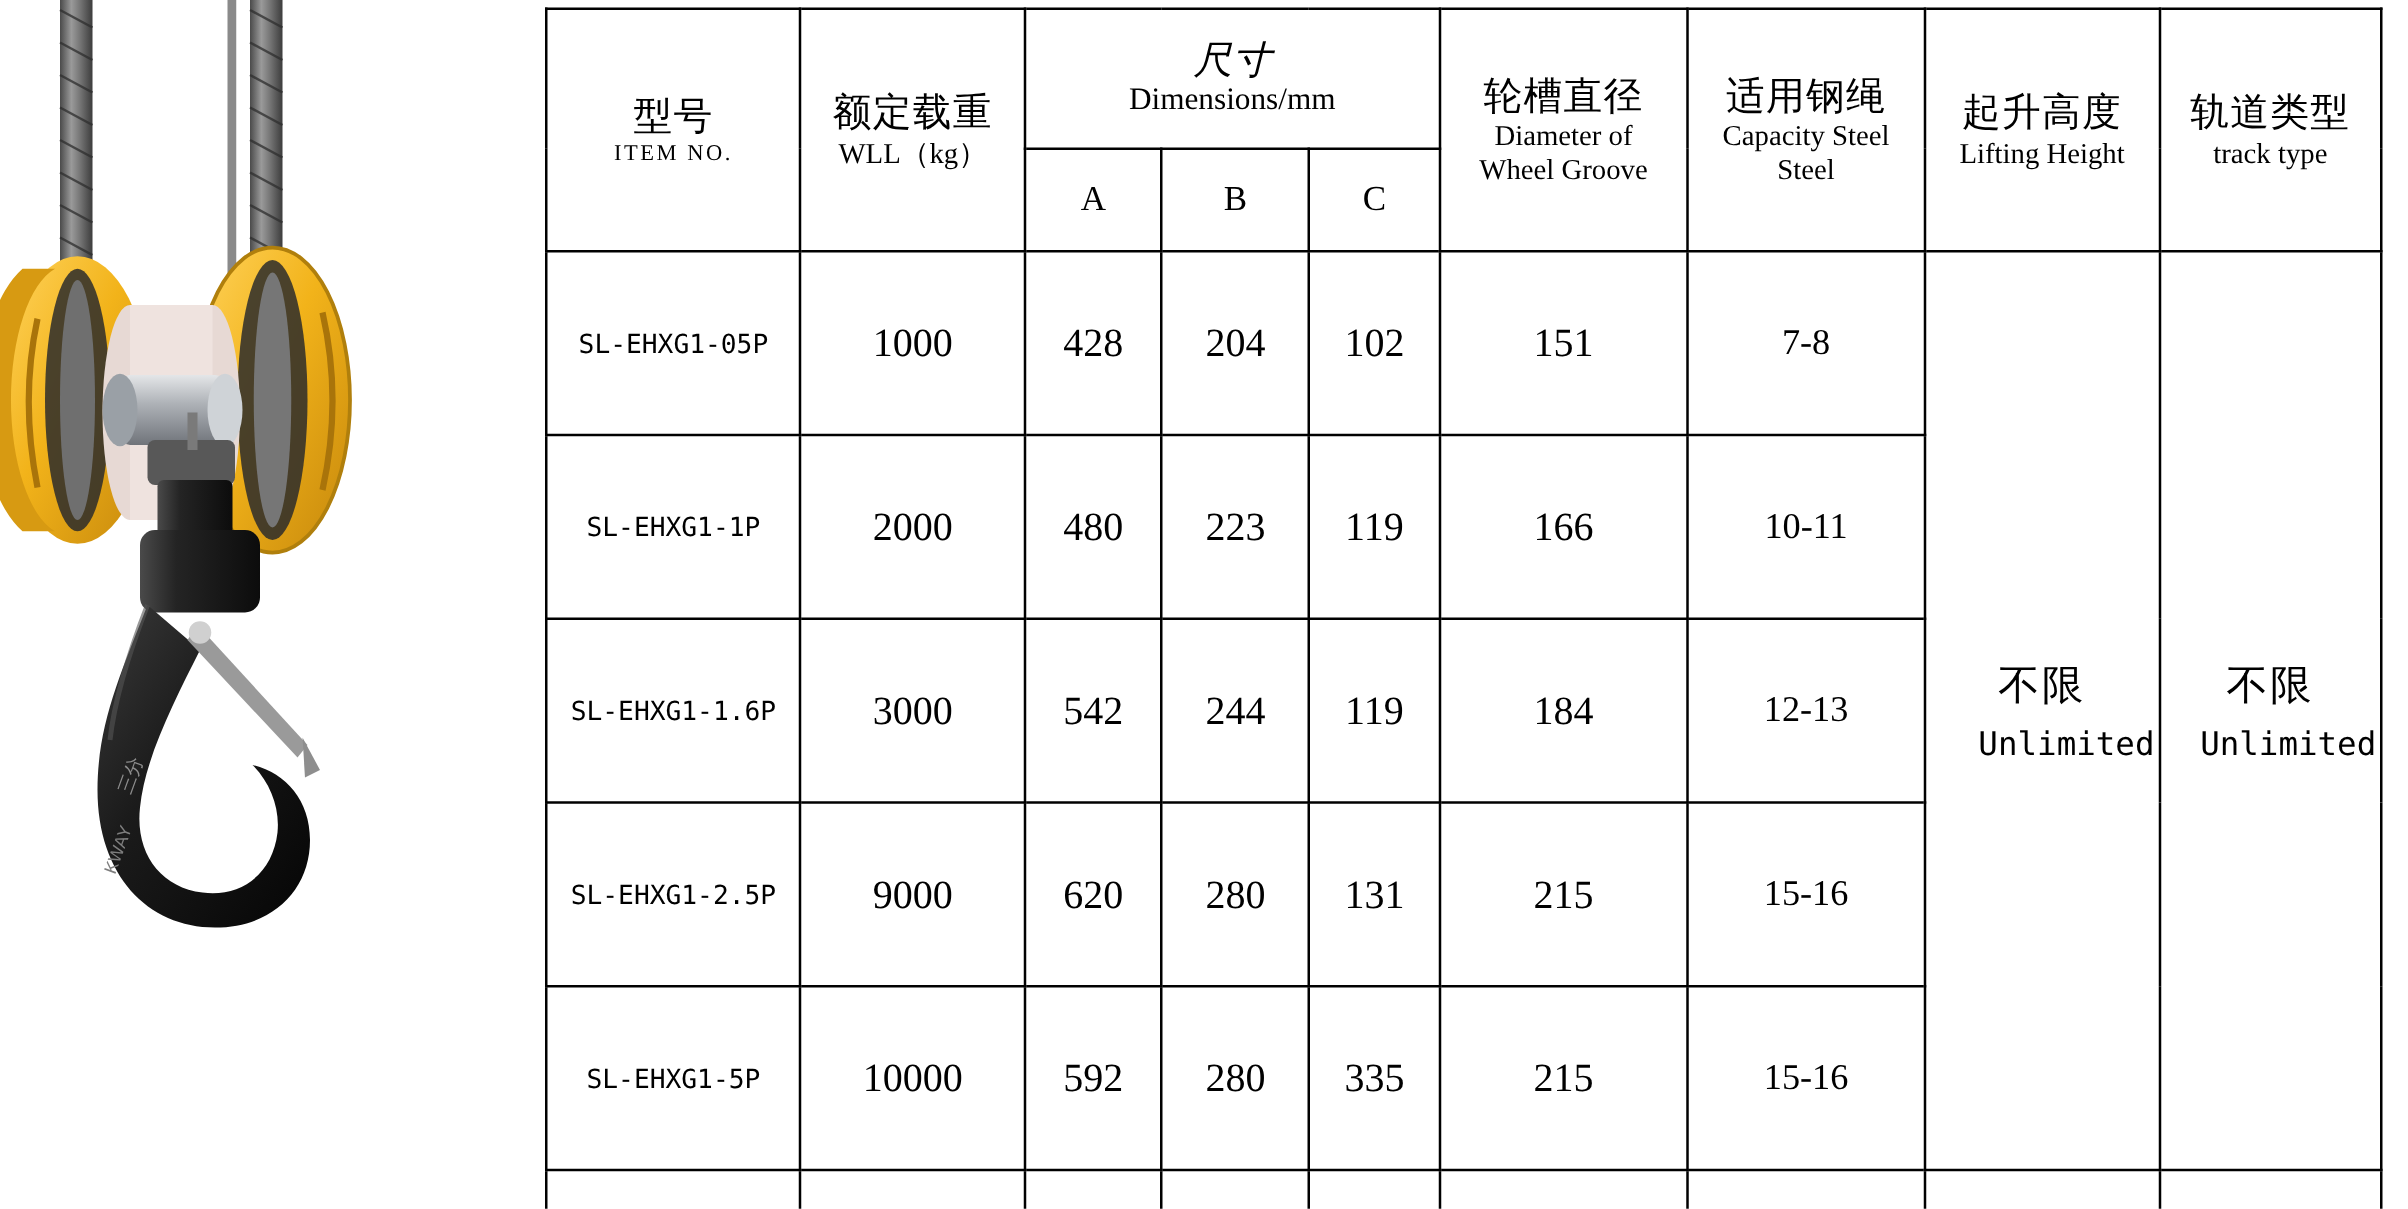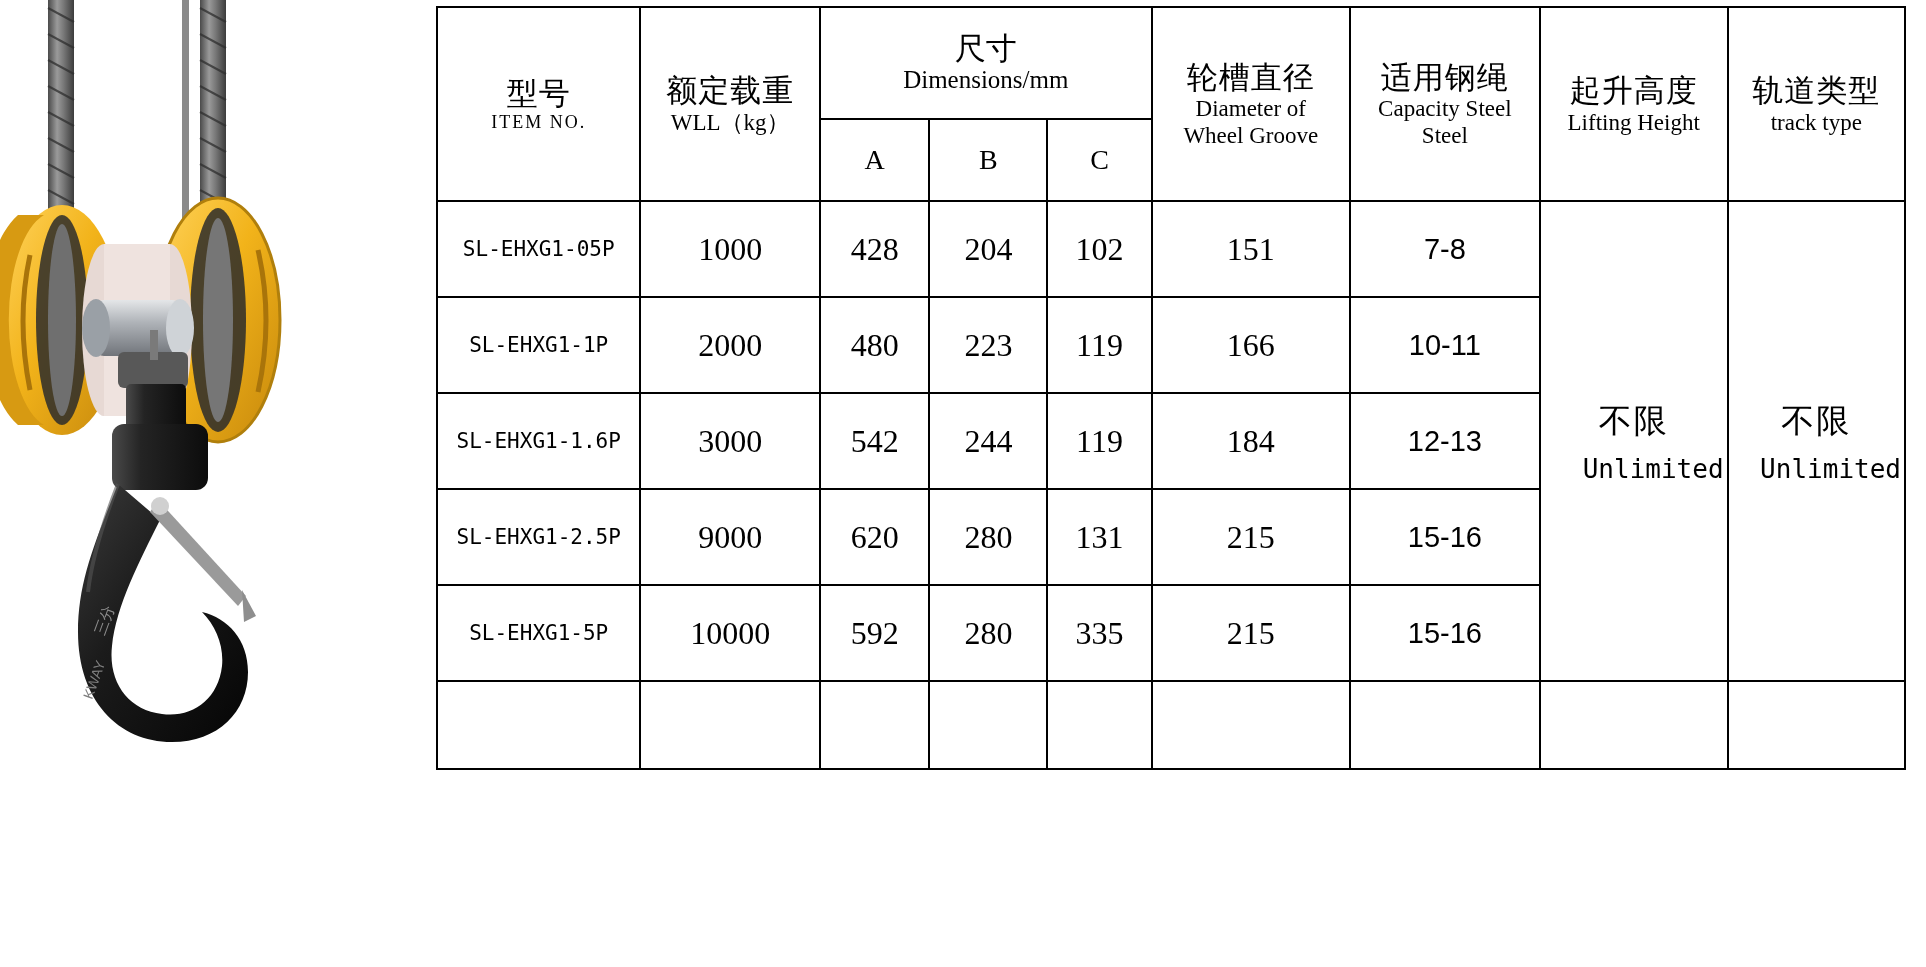--- a/index.html
+++ b/index.html
@@ -65,20 +65,21 @@
   .en-head-sp {
     font-size: 18px;
     line-height: 1.18;
     font-family: "Liberation Serif", serif;
     letter-spacing: 2px;
   }
   .dim-title-cn {
     font-size: 31px;
     font-family: "DejaVu Sans", sans-serif;
     line-height: 1.1;
+    font-style: italic;
   }
   .dim-title-en {
     font-size: 25px;
     font-family: "Liberation Serif", serif;
     line-height: 1.2;
   }
   .abc {
     font-size: 28px;
     font-family: "Liberation Serif", serif;
   }
@@ -86,39 +87,39 @@
     font-size: 21px;
     font-family: "DejaVu Sans Mono", monospace;
     letter-spacing: 0px;
   }
   .num-cell {
     font-size: 32px;
     font-family: "Liberation Serif", serif;
   }
   .rope-cell {
     font-size: 29px;
-    font-family: Liberation Sans, sans-serif;
+    font-family: Liberation Serif, serif;
   }
   .merged-cell .cn {
     font-size: 33px;
     font-family: "DejaVu Sans", sans-serif;
     display: block;
     margin-bottom: 10px;
     letter-spacing: 2px;
   }
   .merged-cell .en {
     font-size: 26px;
     font-family: "DejaVu Sans Mono", monospace;
     display: block;
     letter-spacing: 0px;
     text-align: right;
   }
   .r-head-1 { height: 112px; }
   .r-head-2 { height: 82px; }
-  .r-body { height: 96px; }
+  .r-body { height: 147px; }
   .r-last { height: 88px; }
 </style>
 </head>
 <body>
 
 <div class="page">
 
   <div class="photo">
     <svg width="430" height="967" viewBox="0 0 430 967" xmlns="http://www.w3.org/2000/svg">
       <defs>

